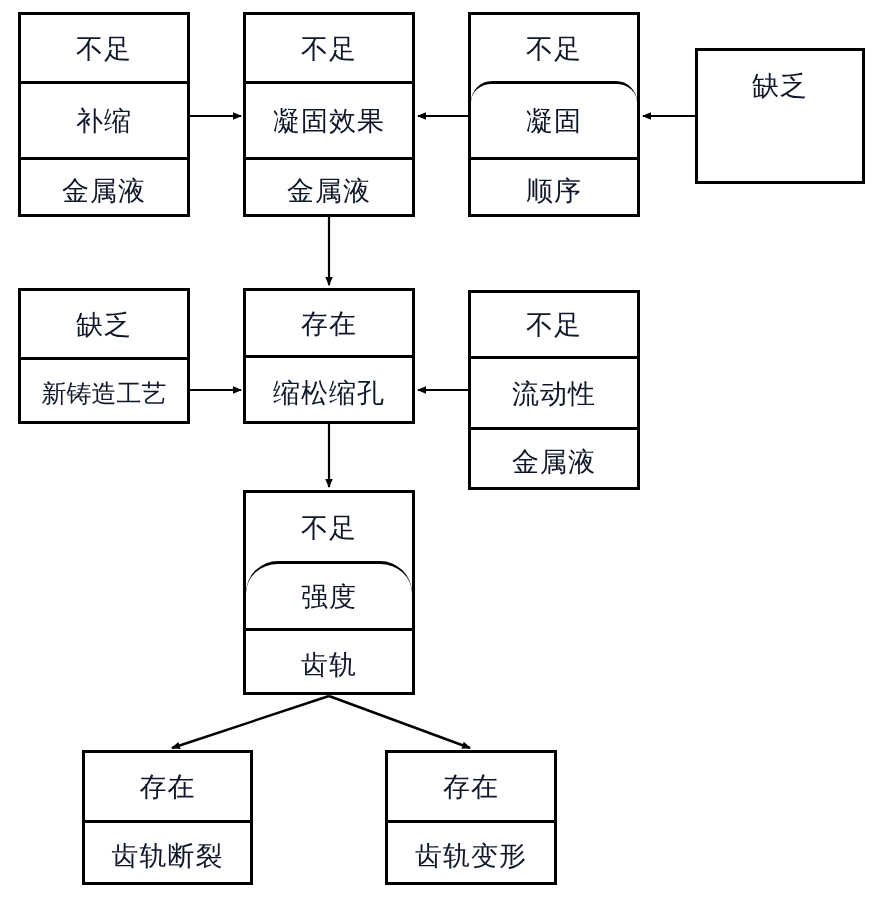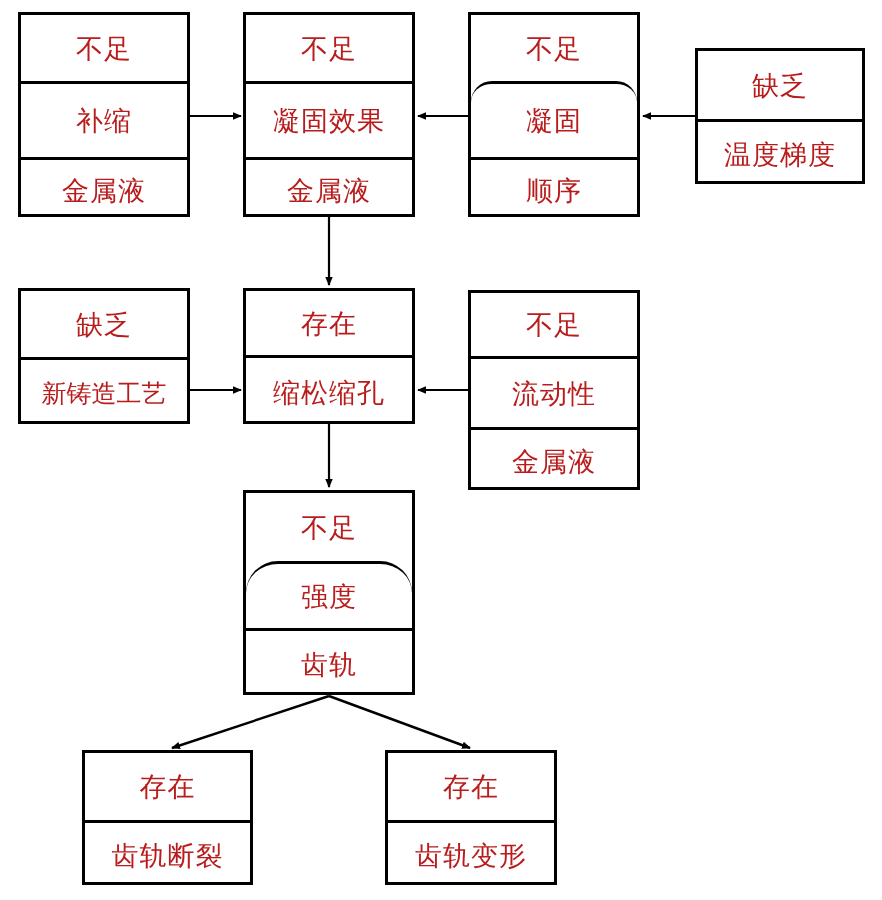--- a/index.html
+++ b/index.html
@@ -24,21 +24,21 @@
     background: #ffffff;
     display: flex;
     flex-direction: column;
     z-index: 2;
   }
   .cell {
     box-sizing: border-box;
     display: flex;
     align-items: center;
     justify-content: center;
-    color: #b91c1c;
+    color: #0f172a;
     font-size: 27px;
     line-height: 1;
     letter-spacing: 1px;
     white-space: nowrap;
     overflow: hidden;
   }
   .cell + .cell {
     border-top: 3px solid #000000;
   }
   .cell.tight {
@@ -89,21 +89,20 @@
         <div class="cell" style="height: 76px; flex: 0 0 76px;">凝固效果</div>
         <div class="cell" style="height: 63px; flex: 0 0 63px;">金属液</div>
       </div>
       <div class="node" style="left: 468px; top: 12px; width: 172px; height: 205px;">
         <div class="cell" style="height: 66px; flex: 0 0 66px;">不足</div>
         <div class="cell" style="height: 76px; flex: 0 0 76px; border-radius: 21px;">凝固</div>
         <div class="cell" style="height: 63px; flex: 0 0 63px;">顺序</div>
       </div>
       <div class="node" style="left: 695px; top: 48px; width: 170px; height: 136px;">
         <div class="cell" style="height: 68px; flex: 0 0 68px;">缺乏</div>
-        <div class="cell" style="height: 68px; flex: 0 0 68px;">温度梯度</div>
       </div>
       <div class="node" style="left: 18px; top: 288px; width: 172px; height: 136px;">
         <div class="cell" style="height: 66px; flex: 0 0 66px;">缺乏</div>
         <div class="cell tight" style="height: 70px; flex: 0 0 70px;">新铸造工艺</div>
       </div>
       <div class="node" style="left: 243px; top: 288px; width: 172px; height: 136px;">
         <div class="cell" style="height: 64px; flex: 0 0 64px;">存在</div>
         <div class="cell" style="height: 72px; flex: 0 0 72px;">缩松缩孔</div>
       </div>
       <div class="node" style="left: 468px; top: 290px; width: 172px; height: 200px;">

